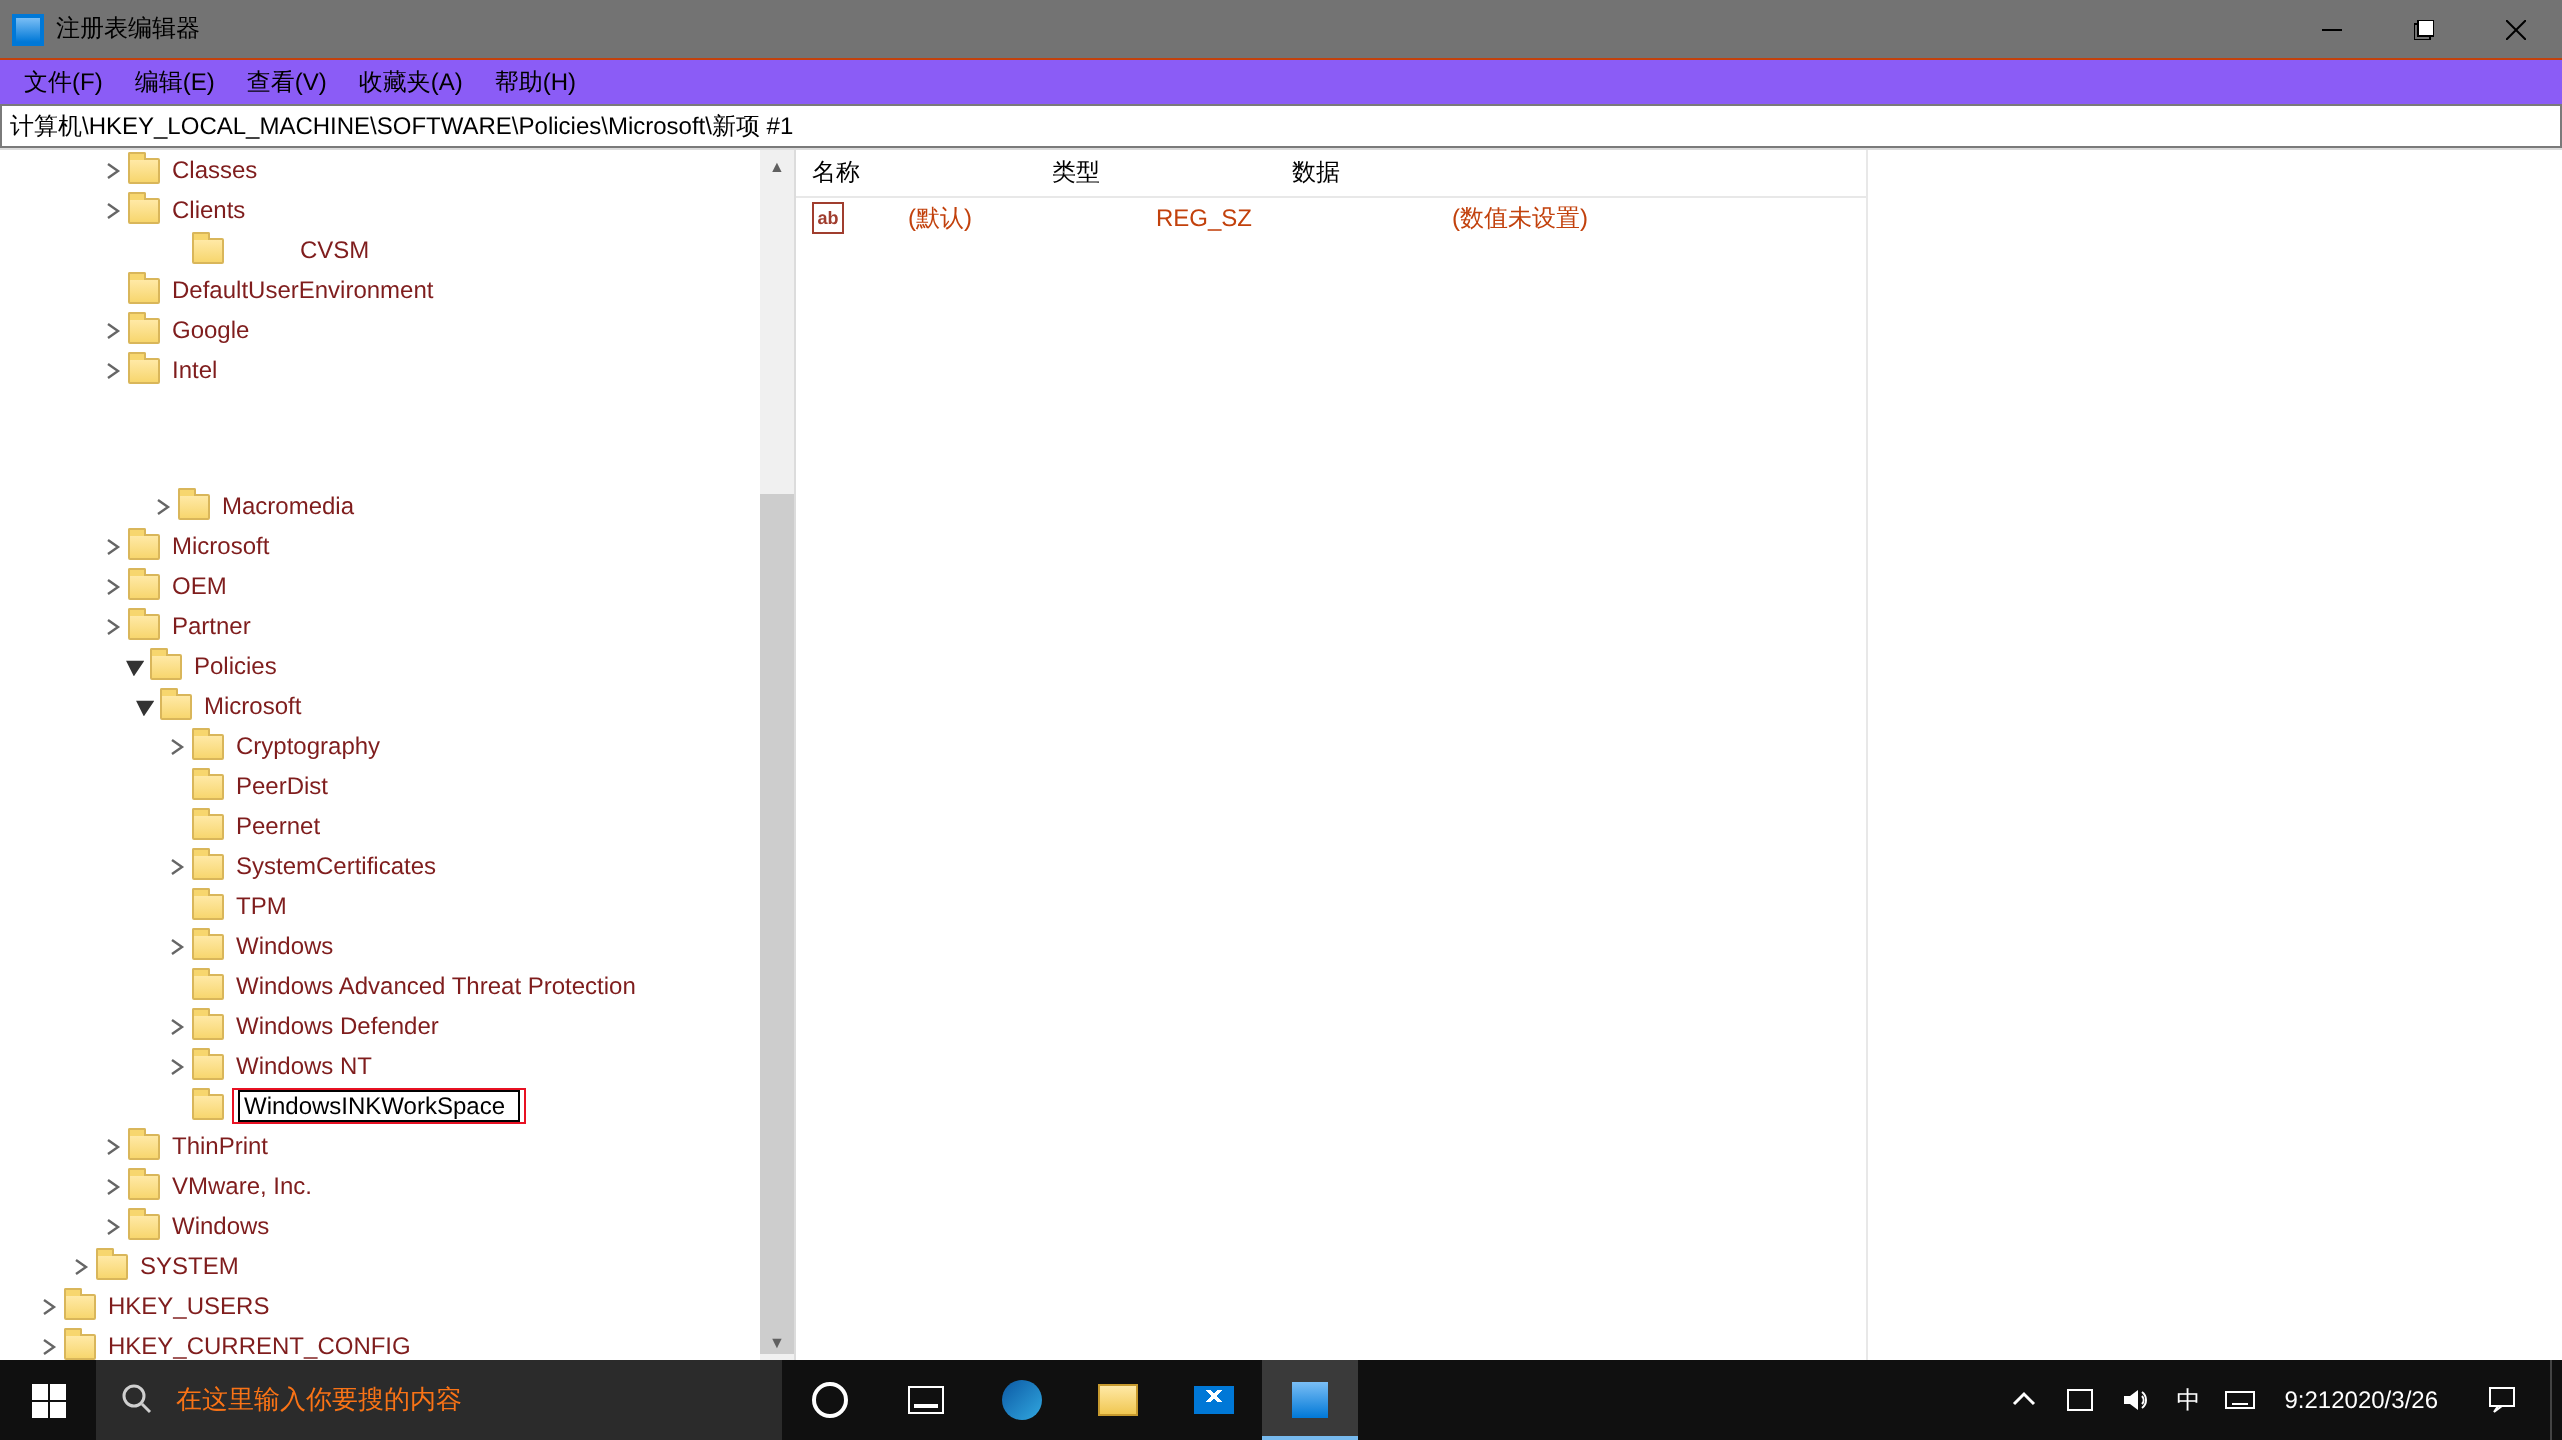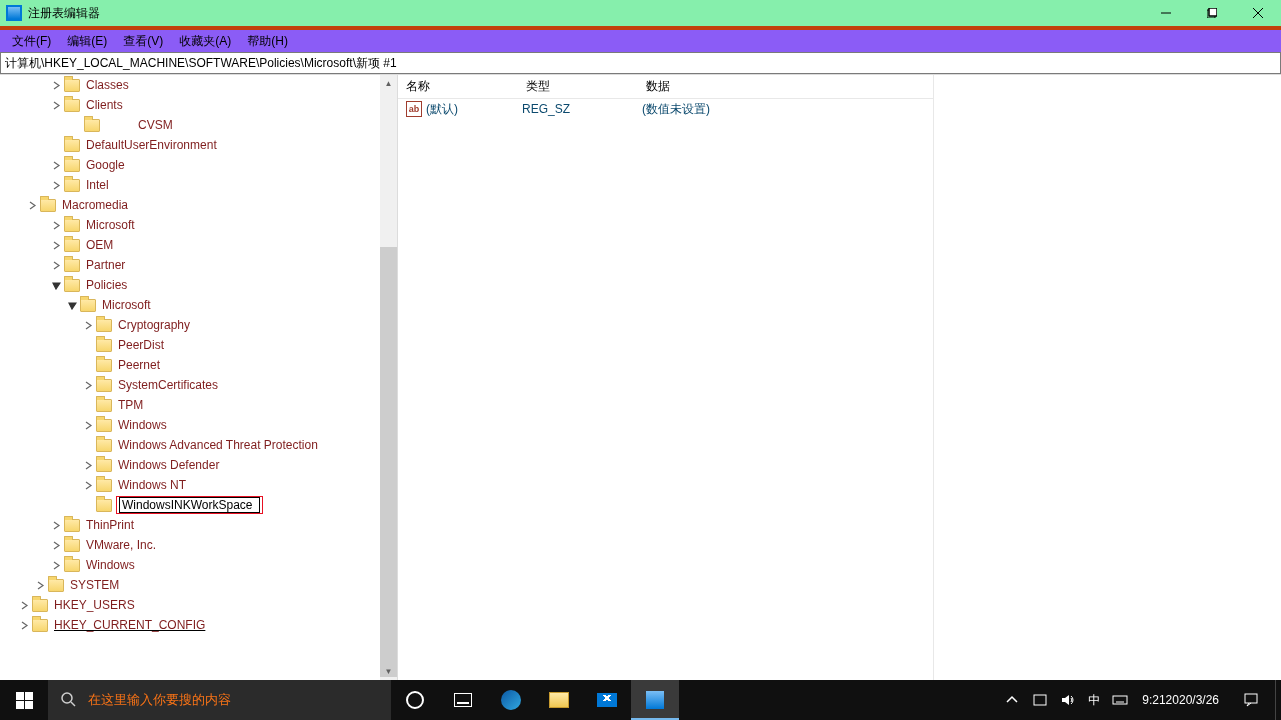--- a/index.html
+++ b/index.html
@@ -1,21 +1,21 @@
 <!DOCTYPE html>
 <html><head>
 <meta charset="utf-8">
 <style>
 * { margin: 0; padding: 0; box-sizing: border-box; font-family: "Microsoft YaHei", "Segoe UI", sans-serif; font-size: 12px; }
 html, body { width: 1281px; height: 720px; overflow: hidden; background: #fff; }
 
 .window { width: 100%; height: 100%; display: flex; flex-direction: column; }
 
 
-.titlebar { height: 30px; background: #86efac; display: flex; align-items: center; border-bottom: 4px solid #c2410c;}
+.titlebar { height: 30px; background: #737373; display: flex; align-items: center; border-bottom: 1px solid #c2410c;}
 .titlebar .app-icon { width: 16px; height: 16px; margin: 0 6px; background: #0078d7; display:inline-block; position:relative;}
 .titlebar .app-icon::before{content:"";position:absolute;inset:2px;background:linear-gradient(#7abef5,#0078d7);}
 .titlebar .title { flex: 0 0 auto; font-size: 12px; color:#000;}
 .titlebar .spacer { flex: 1; }
 .win-btn { width: 46px; height: 30px; display:flex; align-items:center; justify-content:center; color:#000;}
 .win-btn svg{width:10px;height:10px;stroke:currentColor;stroke-width:1;fill:none;}
 
 
 .menubar { height: 22px; display:flex; align-items:center; padding: 0 4px; background:#8b5cf6;}
 .menubar .menu-item { padding: 2px 8px; font-size:12px; color:#000;}
@@ -56,21 +56,21 @@
 
 .list-header{height:24px;display:flex;align-items:center;border-bottom:1px solid #e8e8e8;}
 .col{padding:0 8px;font-size:12px;color:#000;height:100%;display:flex;align-items:center;}
 .col.name{width:120px;}
 .col.type{width:120px;}
 .col.data{flex:1;}
 .list-body{}
 .list-row{height:20px;display:flex;align-items:center;}
 .val-icon{width:16px;height:16px;margin:0 4px 0 8px;border:1px solid #a03d2e;background:#fff;position:relative;flex:0 0 auto;}
 .val-icon::after{content:"ab";position:absolute;inset:0;font-size:9px;color:#a03d2e;display:flex;align-items:center;justify-content:center;font-weight:bold;}
-.cell{font-size:12px;color:#0c4a6e;}
+.cell{font-size:12px;color:#c2410c;margin-left:28px;}
 .cell.name{width:96px;}
 .cell.type{width:120px;}
 .cell.data{flex:1;}
 
 
 .taskbar{height:40px;background:#101010;display:flex;align-items:center;color:#fff;}
 .start-btn{width:48px;height:40px;display:flex;align-items:center;justify-content:center;}
 .start-btn svg{width:17px;height:17px;fill:#fff;}
 .search-box{width:343px;height:40px;background:#2b2b2b;display:flex;align-items:center;padding:0 12px;color:#cfcfcf;}
 .search-box .mag{margin-right:12px;}
@@ -153,21 +153,21 @@
             </div>
             <div class="row" style="padding-left: 48px;">
               <span class="expander ">
                 <svg viewBox="0 0 9 9">
                   <path d="M2 1 L7 4.5 L2 8"></path>
                 </svg>
               </span>
               <span class="folder"></span>
               <span class="label">Clients</span>
             </div>
-            <div class="row" style="padding-left: 36px; gap: 32px;">
+            <div class="row" style="padding-left: 48px; gap: 32px;">
               <span class="expander none">
                 <svg></svg>
               </span>
               <span class="folder"></span>
               <span class="label">CVSM</span>
             </div>
             <div class="row" style="padding-left: 48px;">
               <span class="expander none">
                 <svg></svg>
               </span>
@@ -185,21 +185,21 @@
             </div>
             <div class="row" style="padding-left: 48px;">
               <span class="expander ">
                 <svg viewBox="0 0 9 9">
                   <path d="M2 1 L7 4.5 L2 8"></path>
                 </svg>
               </span>
               <span class="folder"></span>
               <span class="label">Intel</span>
             </div>
-            <div class="row" style="padding-left: 24px;">
+            <div class="row" style="padding-left: 73px; margin-top: 48px;">
               <span class="expander ">
                 <svg viewBox="0 0 9 9">
                   <path d="M2 1 L7 4.5 L2 8"></path>
                 </svg>
               </span>
               <span class="folder"></span>
               <span class="label">Macromedia</span>
             </div>
             <div class="row" style="padding-left: 48px;">
               <span class="expander ">
@@ -221,21 +221,21 @@
             </div>
             <div class="row" style="padding-left: 48px;">
               <span class="expander ">
                 <svg viewBox="0 0 9 9">
                   <path d="M2 1 L7 4.5 L2 8"></path>
                 </svg>
               </span>
               <span class="folder"></span>
               <span class="label">Partner</span>
             </div>
-            <div class="row" style="padding-left: 48px;">
+            <div class="row" style="padding-left: 48px; margin-left: 11px;">
               <span class="expander open">
                 <svg viewBox="0 0 9 9">
                   <path d="M1 2 L8 2 L4 8 Z"></path>
                 </svg>
               </span>
               <span class="folder"></span>
               <span class="label">Policies</span>
             </div>
             <div class="row" style="padding-left: 64px;">
               <span class="expander open">
@@ -364,21 +364,21 @@
             </div>
             <div class="row" style="padding-left: 16px;">
               <span class="expander ">
                 <svg viewBox="0 0 9 9">
                   <path d="M2 1 L7 4.5 L2 8"></path>
                 </svg>
               </span>
               <span class="folder"></span>
               <span class="label">HKEY_USERS</span>
             </div>
-            <div class="row" style="padding-left: 16px; text-decoration: underline;">
+            <div class="row" style="padding-left: 16px;">
               <span class="expander ">
                 <svg viewBox="0 0 9 9">
                   <path d="M2 1 L7 4.5 L2 8"></path>
                 </svg>
               </span>
               <span class="folder"></span>
               <span class="label">HKEY_CURRENT_CONFIG</span>
             </div>
           </div>
       </div>

